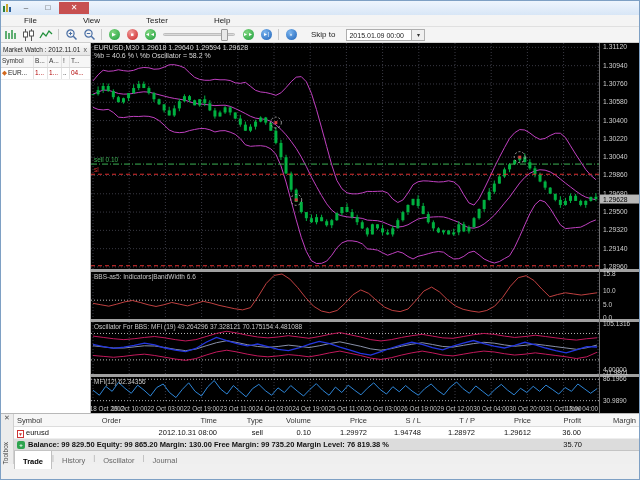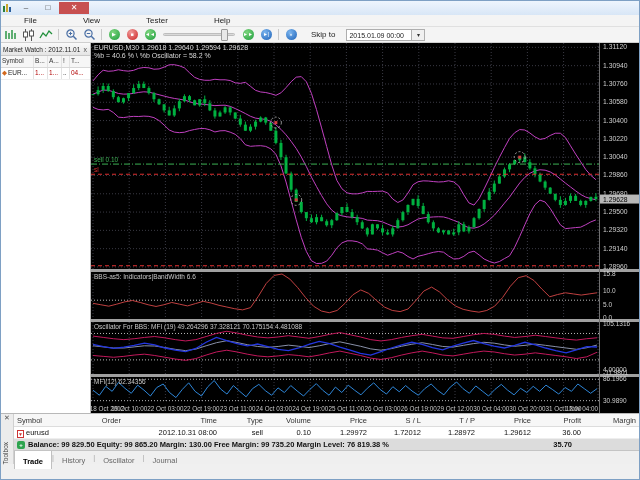--- a/index.html
+++ b/index.html
@@ -78,21 +78,21 @@
   .cell.c8 { width:56px; }
   .cell.c9 { width:50px; }
   .cell.c10 { flex:1; }
   .data-row { background:#fff; border-bottom:1px solid #eee; color:#111; }
   .sym-ico { display:inline-block; width:7px; height:8px; background:#fff; border:1px solid #c33;
     color:#c33; font-size:5px; line-height:7px; text-align:center; margin-right:2px; vertical-align:-1px; }
   .balance-row { position:relative; height:12px; background:#dcdcdc; border-bottom:1px solid #c4c4c4;
     font-size:7.5px; font-weight:bold; color:#111; display:flex; align-items:center; padding-left:3px; }
   .bal-ico { display:inline-block; width:8px; height:8px; background:#2ea44f; color:#fff; border-radius:2px;
     font-size:6px; line-height:8px; text-align:center; margin-right:3px; font-weight:bold; }
-  .bal-profit { position:absolute; right:67px; font-weight:bold; }
+  .bal-profit { position:absolute; right:57px; font-weight:normal; }
   .tabs-row { height:13px; display:flex; align-items:center; font-size:7.5px; color:#666; background:#efefef; }
   .tab { padding:8px 8px; height:23px; line-height:13px; }
   .tab.active { background:#fff; border:1px solid #c0c0c0; border-bottom:none; color:#000; font-weight:bold; }
   .tab-sep { color:#aaa; }
 
   
   .statusbar { position:absolute; left:0; top:462px; width:638px; height:16px; background:#f0f0f0;
     border-top:1px solid #d4d4d4; font-size:8px; color:#333; display:flex; align-items:center; padding-left:4px; }
   .grip { position:absolute; right:2px; bottom:2px; width:9px; height:9px;
     background:repeating-linear-gradient(135deg,#bbb 0 1px,transparent 1px 3px); }
@@ -534,21 +534,21 @@
         <div class="cell c9">Profit</div>
         <div class="cell c10">Margin</div>
       </div>
       <div class="trow data-row">
         <div class="cell c0"><span class="sym-ico">▼</span><span>eurusd</span></div>
         <div class="cell c1"></div>
         <div class="cell c2">2012.10.31 08:00</div>
         <div class="cell c3">sell</div>
         <div class="cell c4">0.10</div>
         <div class="cell c5">1.29972</div>
-        <div class="cell c6">1.72012</div>
+        <div class="cell c6">1.94748</div>
         <div class="cell c7">1.28972</div>
         <div class="cell c8">1.29612</div>
         <div class="cell c9">36.00</div>
         <div class="cell c10"></div>
       </div>
       <div class="balance-row">
         <span class="bal-ico">+</span>
         <span>Balance: 99 829.50  Equity: 99 865.20  Margin: 130.00  Free Margin: 99 735.20  Margin Level: 76 819.38 %</span>
         <span class="bal-profit">35.70</span>
       </div>

